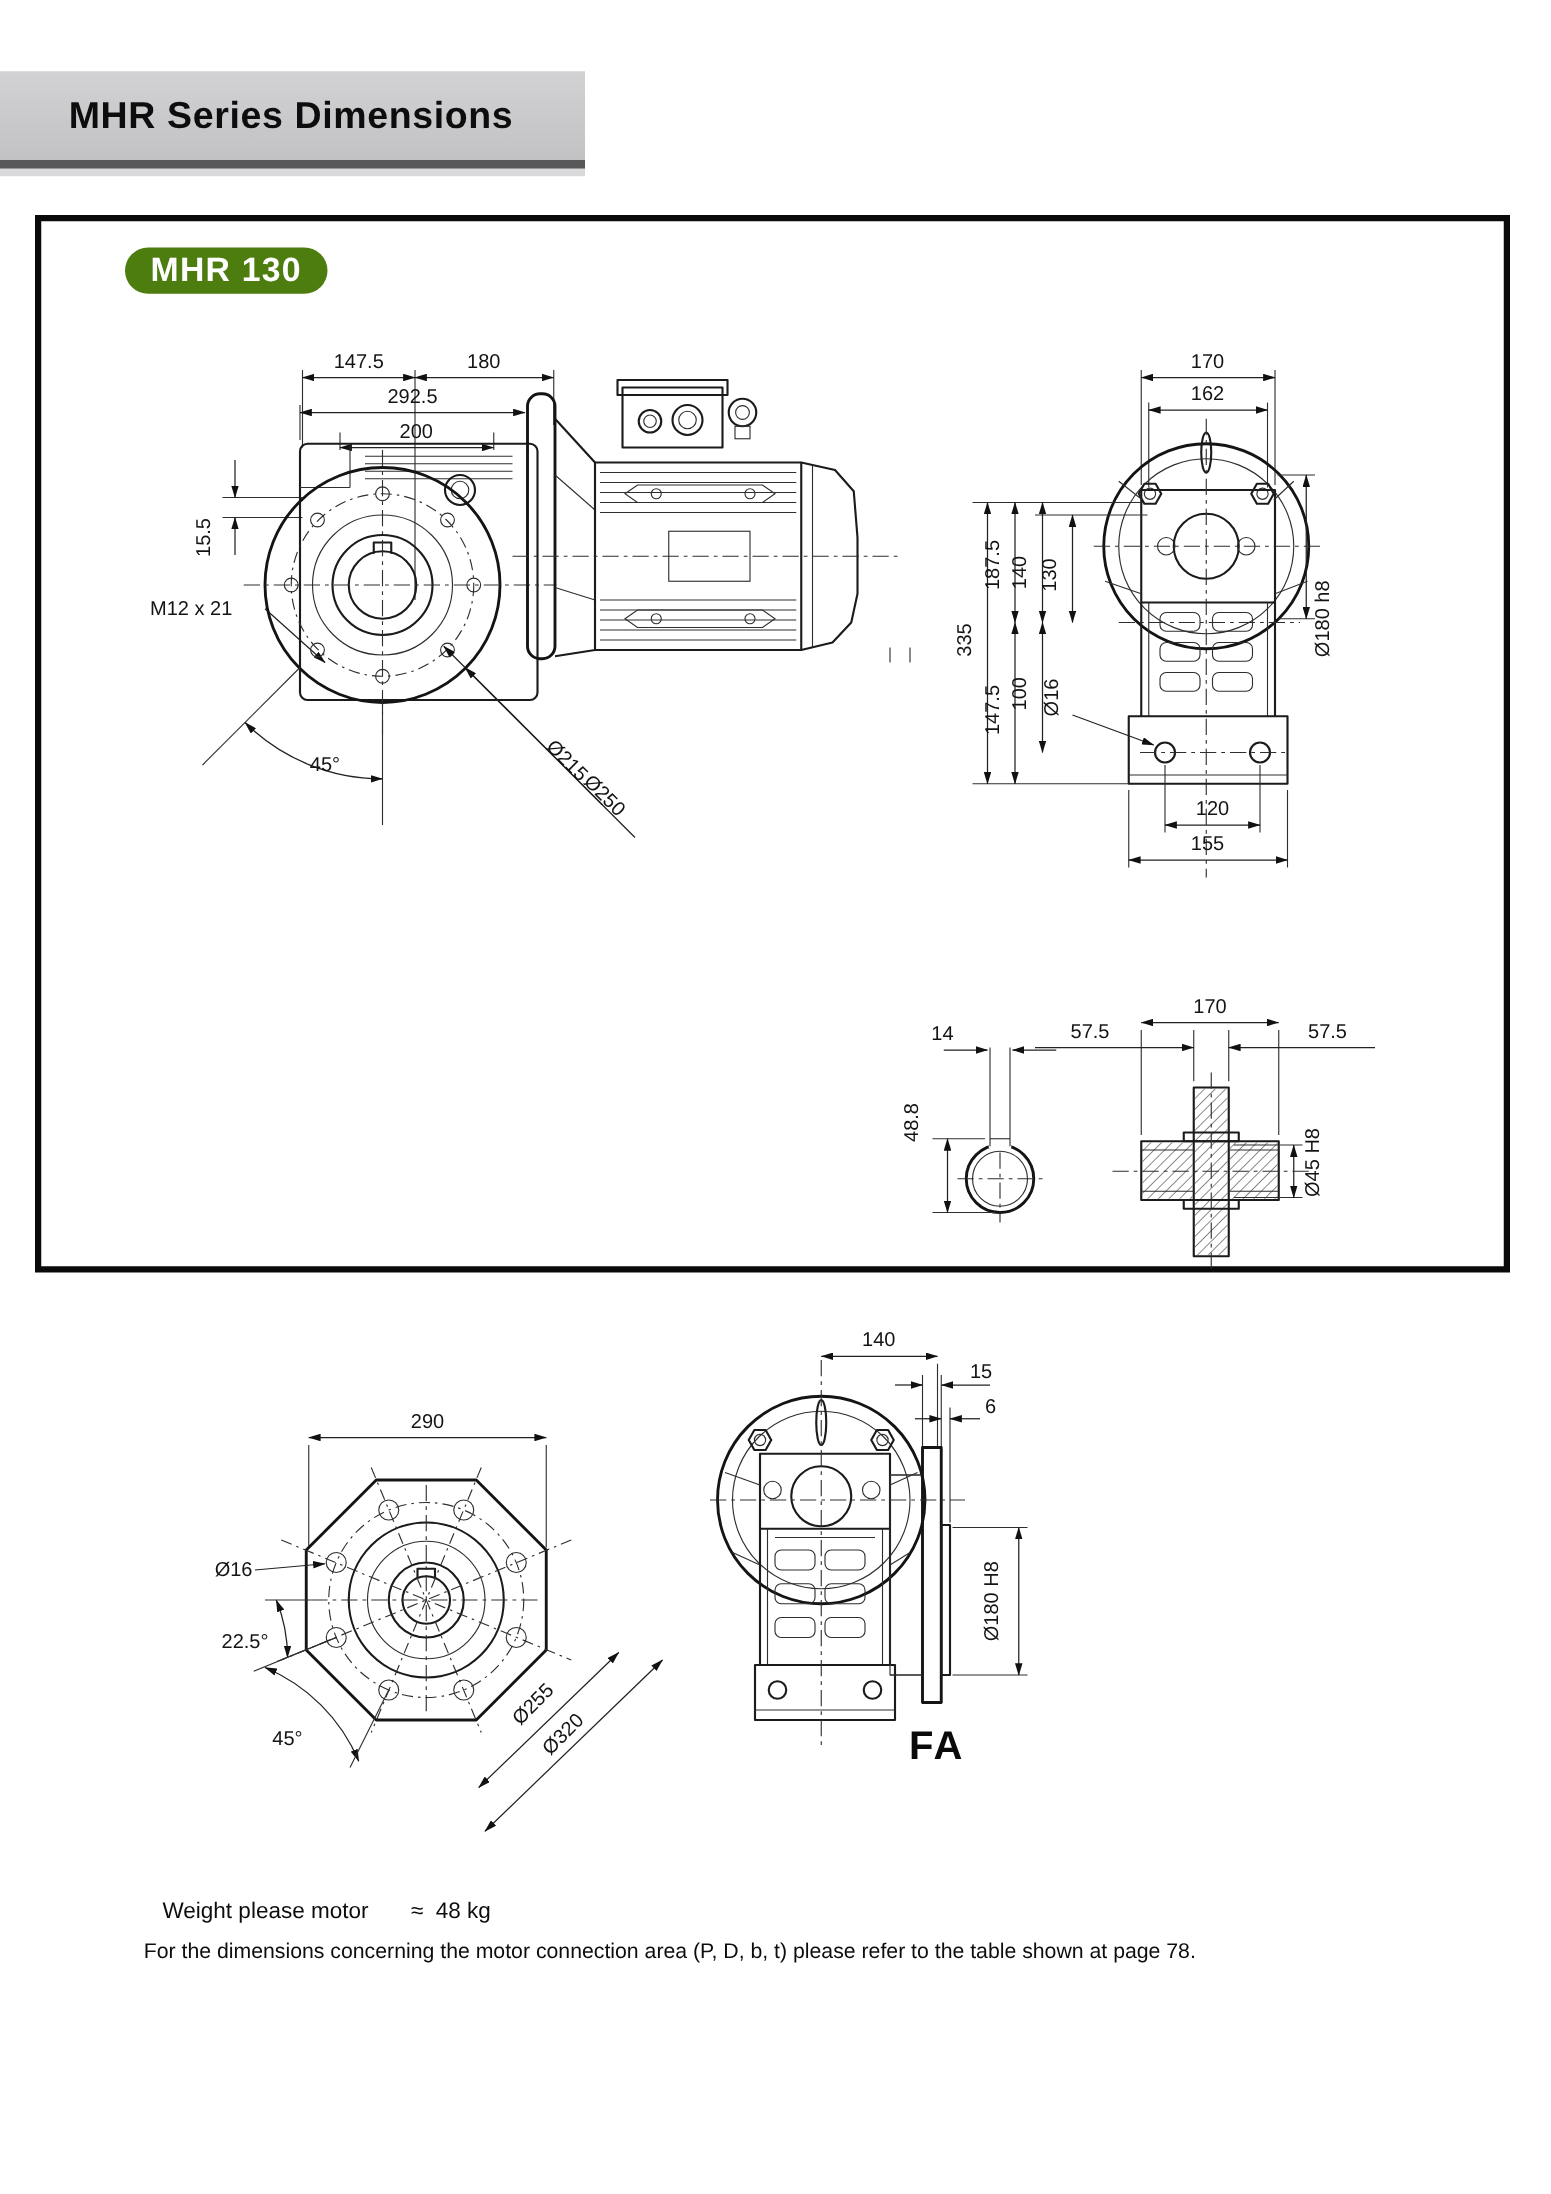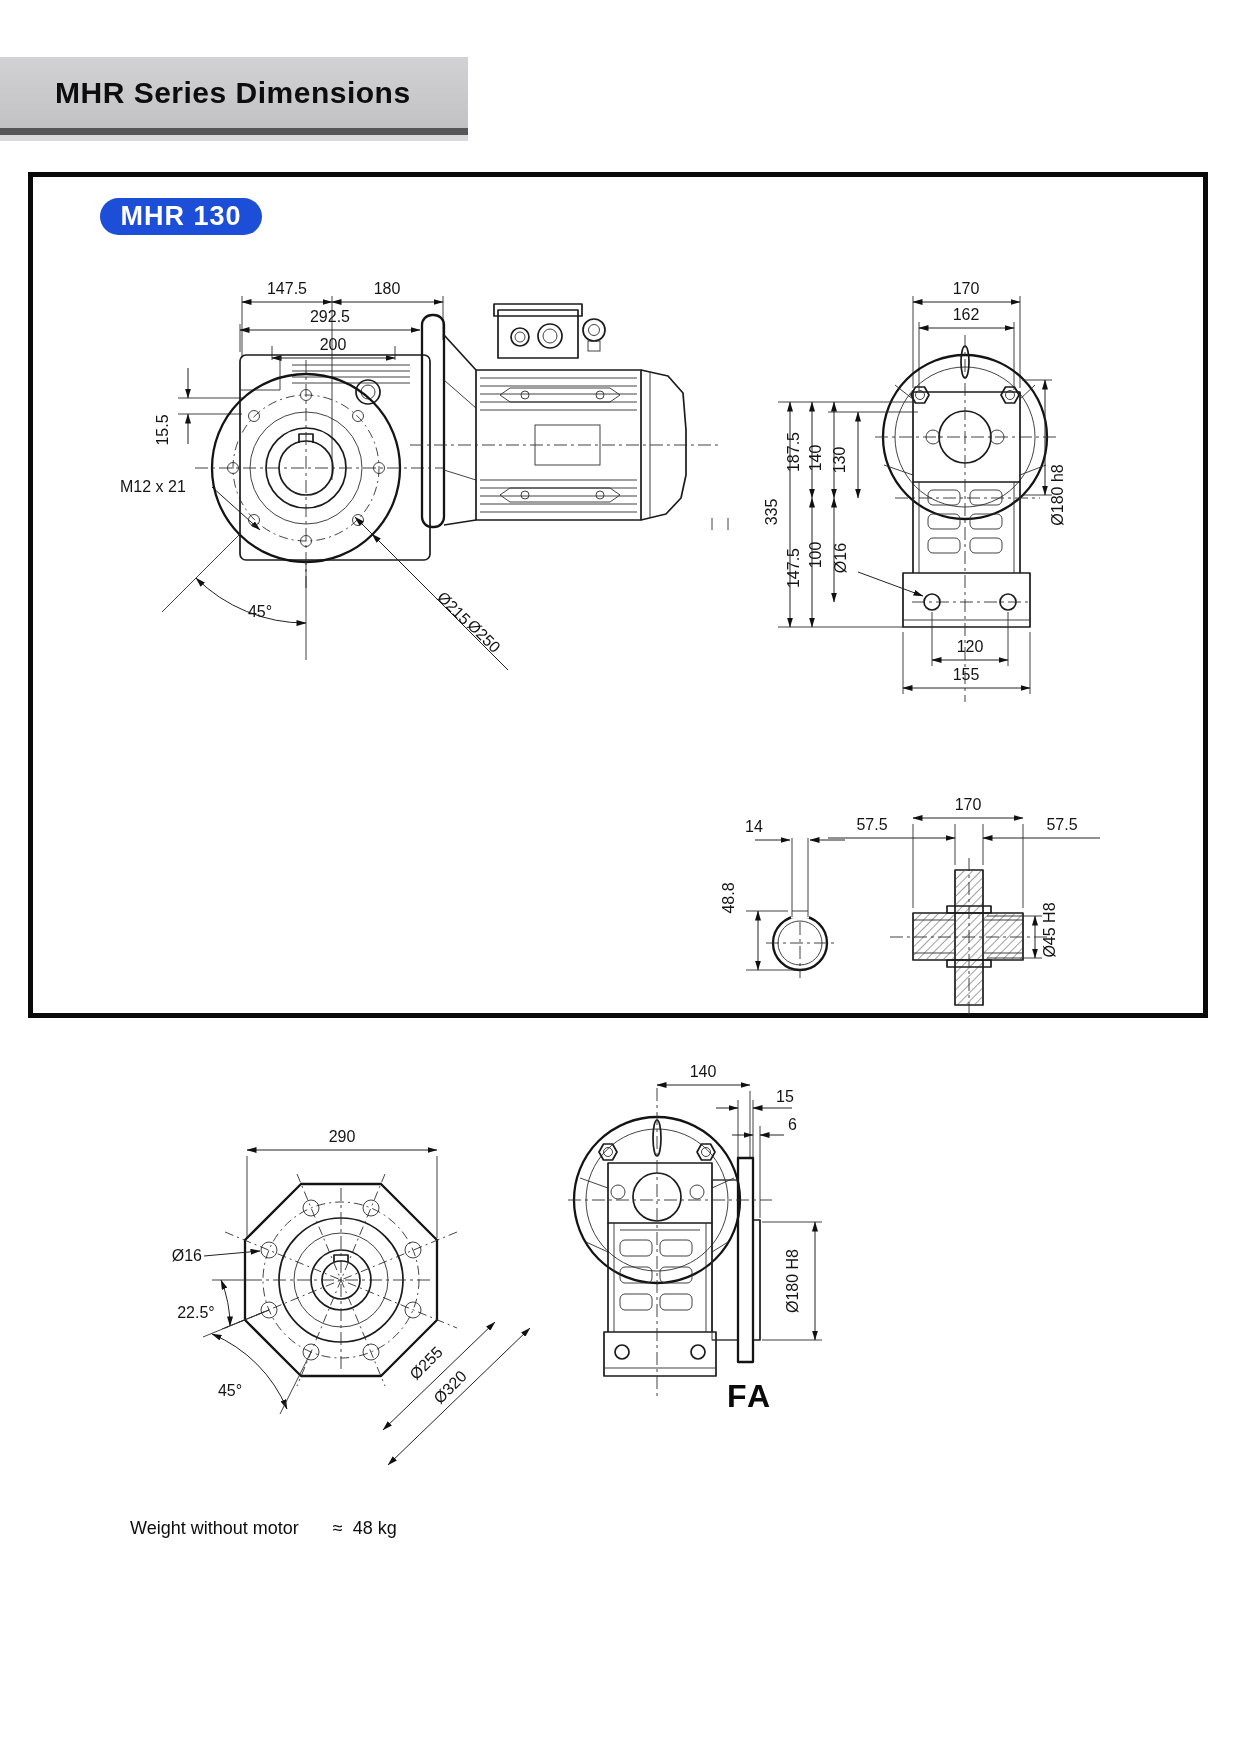--- a/index.html
+++ b/index.html
@@ -6,21 +6,21 @@
   .page{position:relative;width:1241px;height:1755px;background:#ffffff;overflow:hidden;
         font-family:"Liberation Sans",sans-serif;color:#111;}
   .header-band{position:absolute;left:0;top:57px;width:468px;height:71px;
                background:linear-gradient(#d2d2d4,#c2c2c5);}
   .header-title{position:absolute;left:55px;top:0;height:67px;line-height:71px;
                 font-size:30px;font-weight:bold;color:#0d0d0d;letter-spacing:0.5px;}
   .header-underline{position:absolute;left:0;top:128px;width:468px;height:7px;background:#57575a;}
   .header-shadow{position:absolute;left:0;top:135px;width:468px;height:6px;background:#d9d9db;}
   .main-box{position:absolute;left:28px;top:172px;width:1180px;height:846px;
             border:5px solid #0a0a0a;box-sizing:border-box;background:#fff;}
-  .badge{position:absolute;left:100px;top:198px;width:162px;height:37px;background:#1d4ed8;
+  .badge{position:absolute;left:100px;top:198px;width:162px;height:37px;background:#4d7c0f;
          border-radius:19px;color:#fff;font-size:27px;font-weight:bold;text-align:center;
          line-height:37px;letter-spacing:1px;}
   .fa-label{position:absolute;left:692px;top:1378px;width:80px;text-align:right;
             font-size:32px;font-weight:bold;letter-spacing:2px;color:#0a0a0a;}
   .weight-line{position:absolute;left:130px;top:1518px;font-size:18px;color:#0d0d0d;}
   .weight-approx{margin-left:34px;}
   .weight-value{margin-left:10px;}
   .note-line{position:absolute;left:115px;top:1551px;font-size:17px;color:#0d0d0d;}
   svg{position:absolute;overflow:visible;}
   .ln{stroke:#1b1b1b;stroke-width:1.7;fill:none;stroke-linejoin:round;}
@@ -395,16 +395,17 @@
       <line class="tn" x1="202" y1="192" x2="262" y2="192"></line>
       <line class="tn" x1="202" y1="310" x2="262" y2="310"></line>
       <line class="dim" x1="255" y1="192" x2="255" y2="310"></line>
       <text class="dt" transform="rotate(-90 238 251)" x="238" y="251" text-anchor="middle">Ø180 H8</text>
     </g>
   </svg>
 
   <div class="fa-label">FA</div>
 
   <div class="weight-line">
-    <span>Weight without motor</span><span class="weight-approx">≈</span><span class="weight-value">48 kg</span>
+    <span>Weight please motor</span><span class="weight-approx">≈</span><span class="weight-value">48 kg</span>
   </div>
+  <div class="note-line">For the dimensions concerning the motor connection area (P, D, b, t) please refer to the table shown at page 78.</div>
 
 </div>
 
 </body></html>

